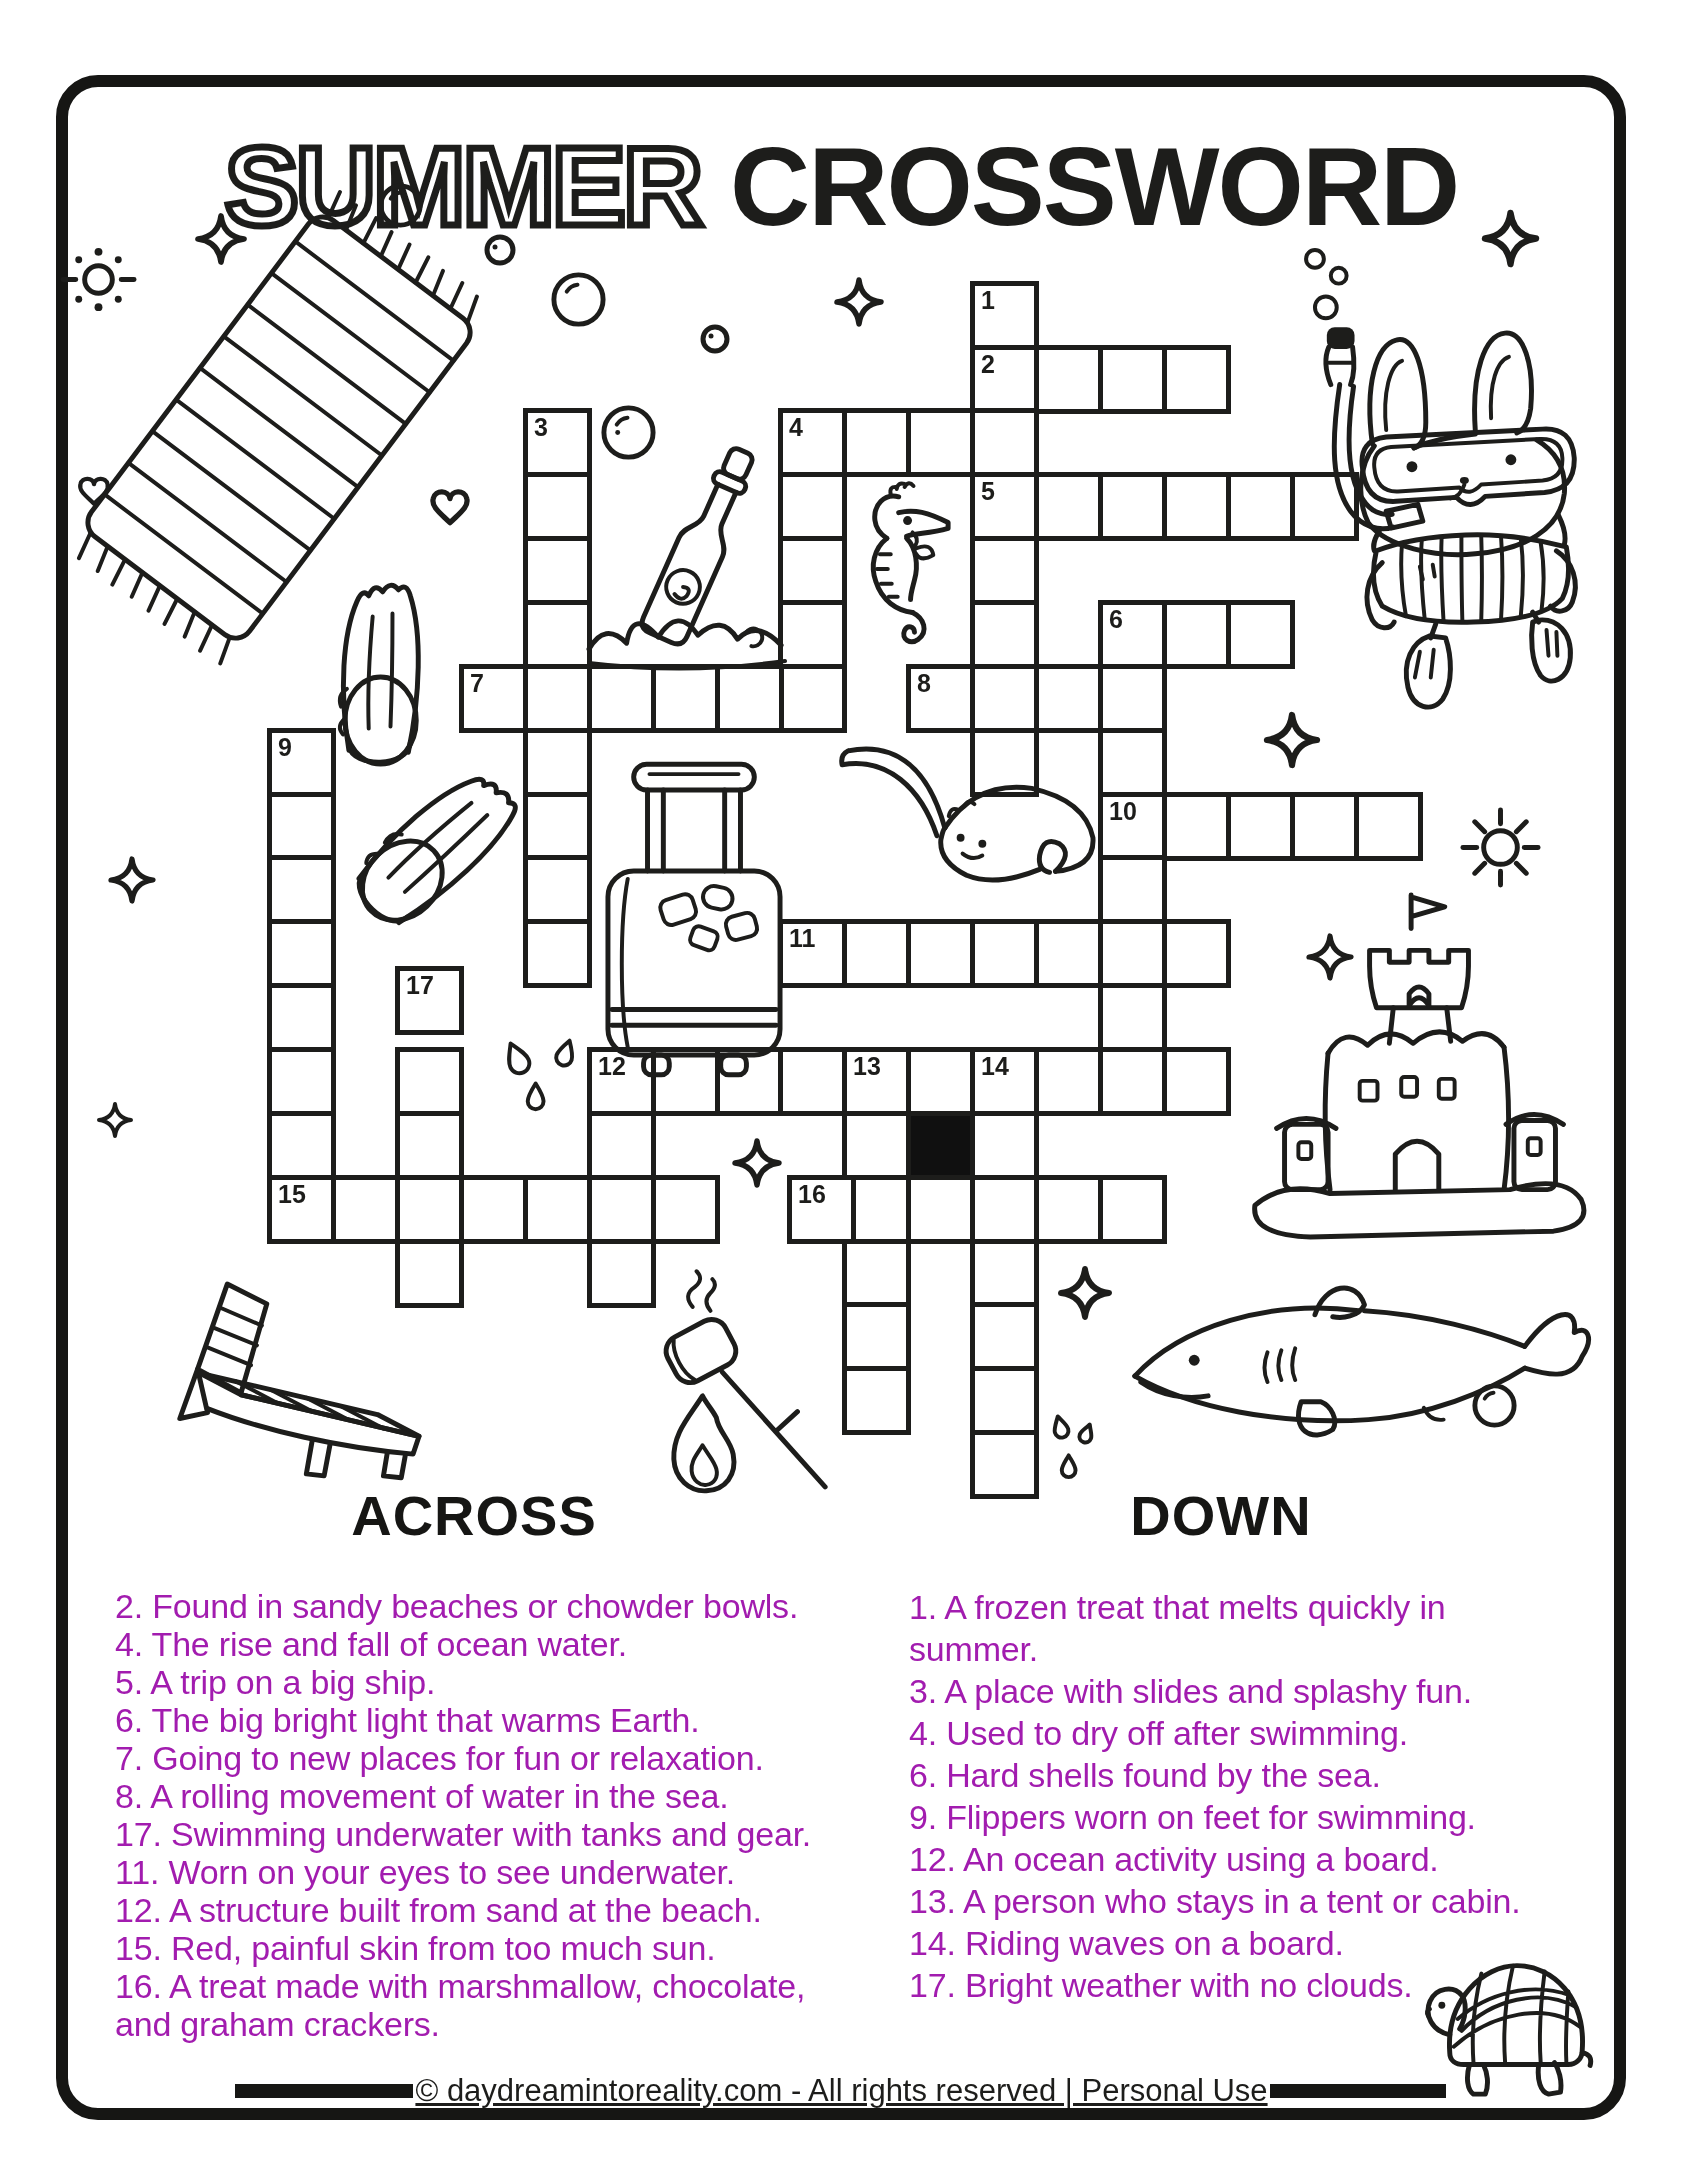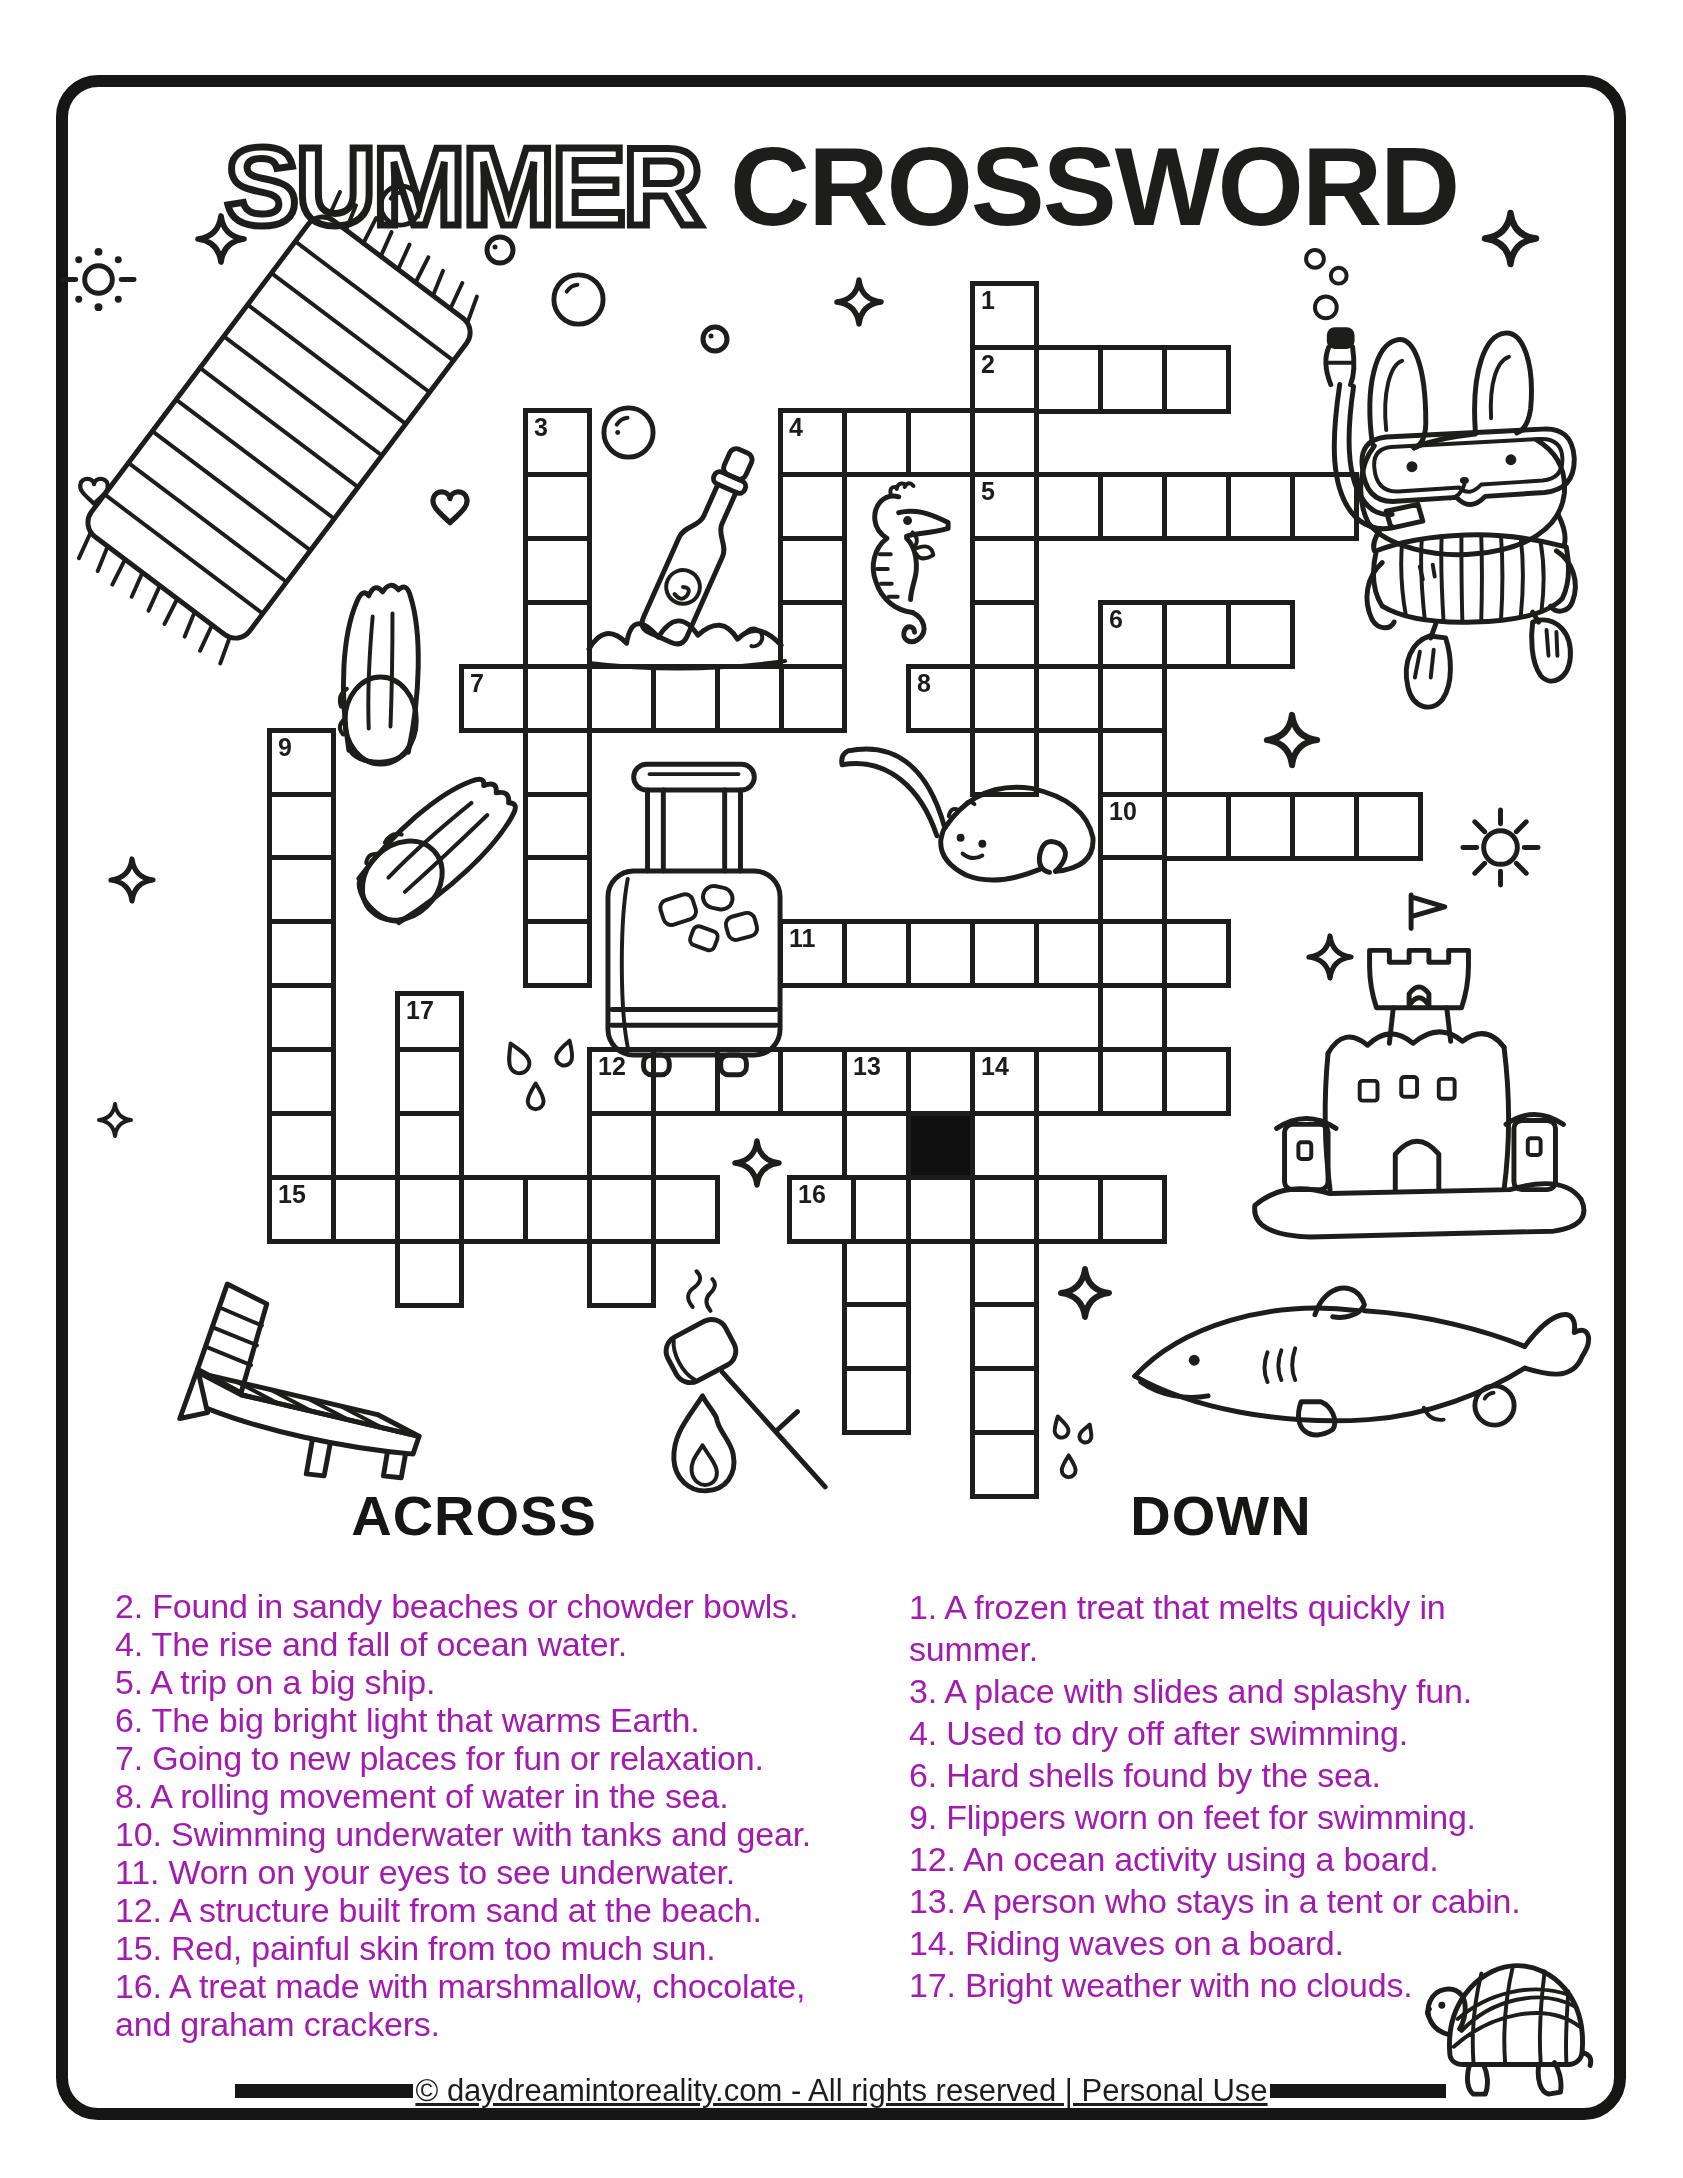--- a/index.html
+++ b/index.html
@@ -127,21 +127,21 @@
     <div class="cell" style="left: 1290px; top: 792px; width: 69px; height: 69px;"></div>
     <div class="cell" style="left: 1354px; top: 792px; width: 69px; height: 69px;"></div>
     <div class="cell" style="left: 778px; top: 919px; width: 69px; height: 69px;">
       <span class="num">11</span>
     </div>
     <div class="cell" style="left: 842px; top: 919px; width: 69px; height: 69px;"></div>
     <div class="cell" style="left: 906px; top: 919px; width: 69px; height: 69px;"></div>
     <div class="cell" style="left: 970px; top: 919px; width: 69px; height: 69px;"></div>
     <div class="cell" style="left: 1034px; top: 919px; width: 69px; height: 69px;"></div>
     <div class="cell" style="left: 1162px; top: 919px; width: 69px; height: 69px;"></div>
-    <div class="cell" style="left: 395px; top: 991px; width: 69px; height: 69px; padding-left: 48px;">
+    <div class="cell" style="left: 395px; top: 966px; width: 69px; height: 69px; padding-left: 48px;">
       <span class="num">17</span>
     </div>
     <div class="cell" style="left: 395px; top: 1047px; width: 69px; height: 69px;"></div>
     <div class="cell" style="left: 395px; top: 1111px; width: 69px; height: 69px;"></div>
     <div class="cell" style="left: 395px; top: 1175px; width: 69px; height: 69px;"></div>
     <div class="cell" style="left: 395px; top: 1239px; width: 69px; height: 69px;"></div>
     <div class="cell" style="left: 587px; top: 1047px; width: 69px; height: 69px;">
       <span class="num">12</span>
     </div>
     <div class="cell" style="left: 651px; top: 1047px; width: 69px; height: 69px;"></div>
@@ -199,21 +199,21 @@
     <div>
       <div>6. The big bright light that warms Earth.</div>
     </div>
     <div>
       <div>7. Going to new places for fun or relaxation.</div>
     </div>
     <div>
       <div>8. A rolling movement of water in the sea.</div>
     </div>
     <div>
-      <div>10. Swimming underwater with tanks and gear.</div>
+      <div>17. Swimming underwater with tanks and gear.</div>
     </div>
     <div>
       <div>11. Worn on your eyes to see underwater.</div>
     </div>
     <div>
       <div>12. A structure built from sand at the beach.</div>
     </div>
     <div>
       <div>15. Red, painful skin from too much sun.</div>
     </div>

